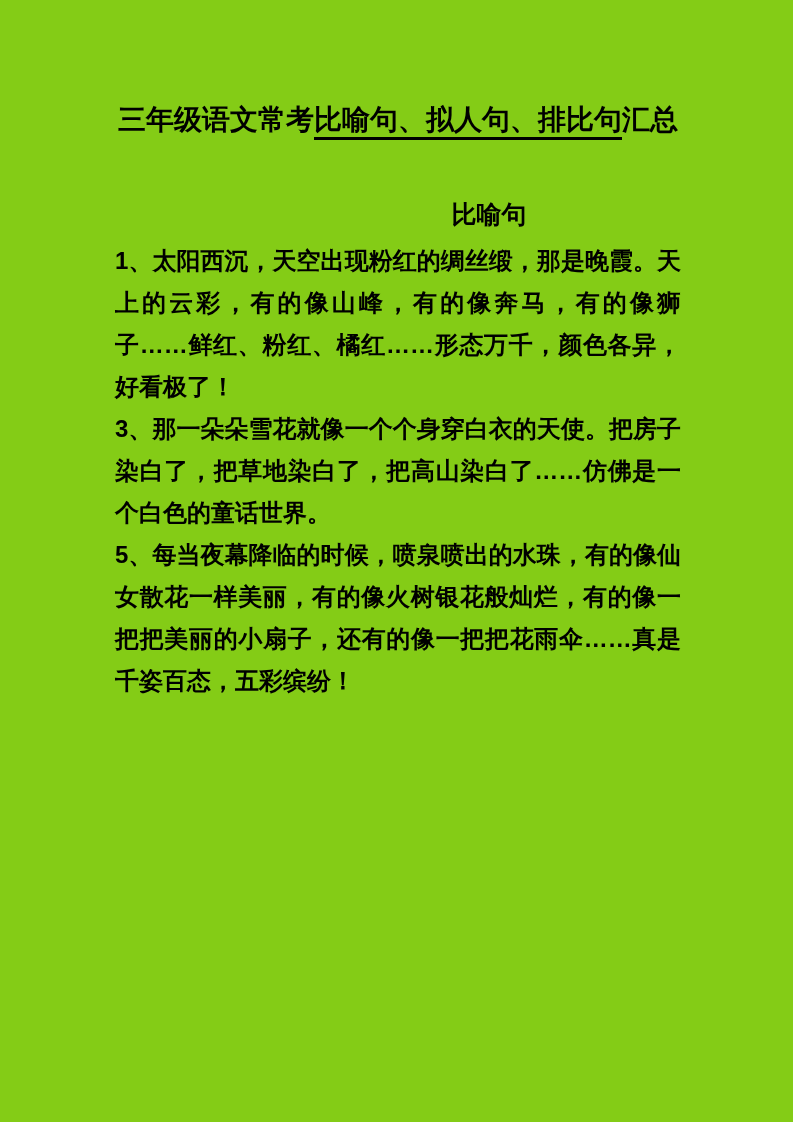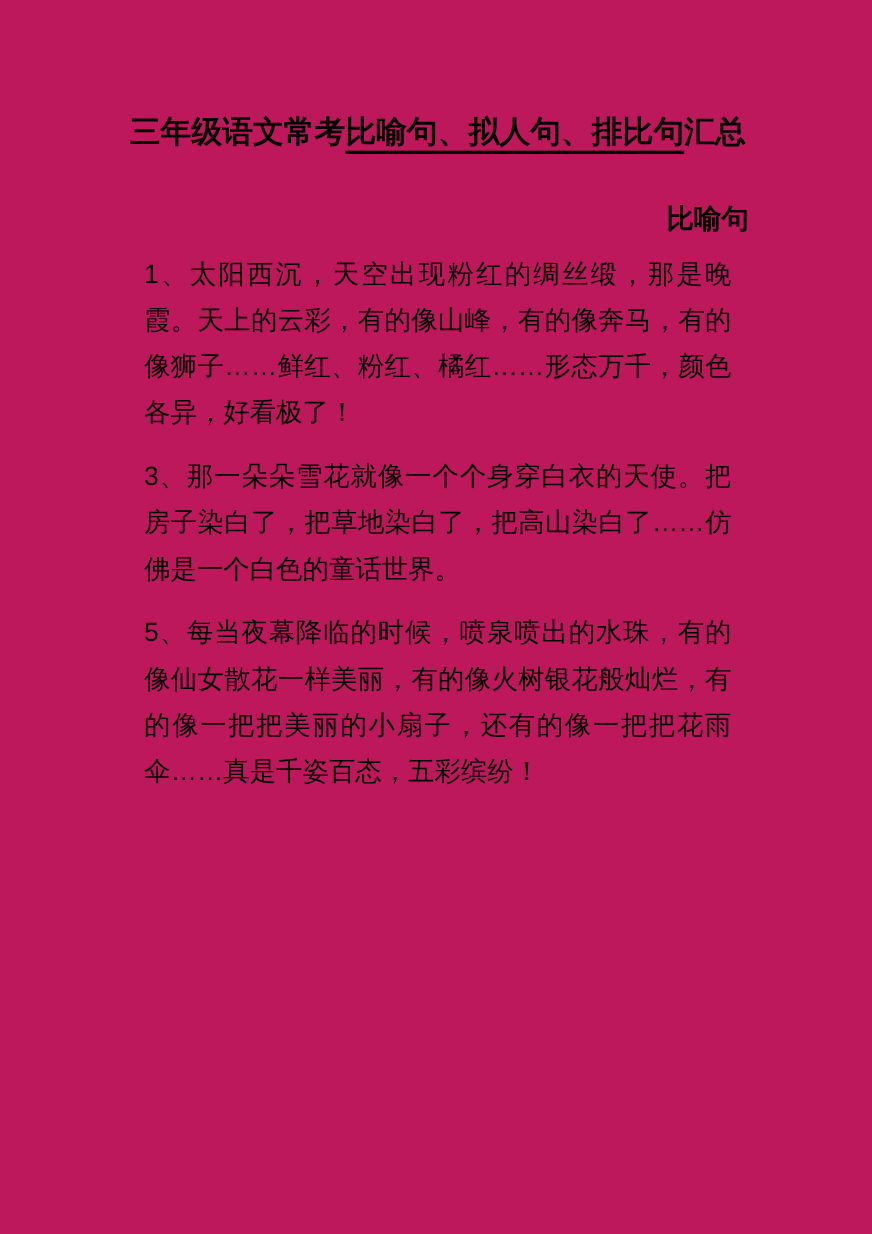--- a/index.html
+++ b/index.html
@@ -4,21 +4,21 @@
 <style>
   html, body {
     margin: 0;
     padding: 0;
     background: #ffffff;
   }
   .page {
     position: relative;
     width: 793px;
     height: 1122px;
-    background: #be185d;
+    background: #84cc16;
     color: #000000;
     font-family: "Liberation Sans", sans-serif;
     font-weight: bold;
     overflow: hidden;
     box-sizing: border-box;
   }
   .content {
     box-sizing: border-box;
     padding: 100px 112px 0 115px;
   }
@@ -29,34 +29,34 @@
     font-weight: bold;
     text-align: center;
     white-space: nowrap;
     letter-spacing: 0;
   }
   .doc-title .underlined {
     border-bottom: 3px solid #000000;
     padding-bottom: 2px;
   }
   .section-heading {
-    margin: 45px 0 12px 0;
+    margin: 60px 0 12px 0;
     padding-left: 182px;
     font-size: 25px;
     line-height: 28px;
     font-weight: bold;
-    text-align: right;
+    text-align: center;
   }
   .body-text p.sentence {
-    margin: 16px;
+    margin: 0;
     font-size: 24px;
     line-height: 42px;
     text-align: justify;
     text-justify: inter-ideograph;
-    font-weight: normal;
+    font-weight: bold;
   }
 </style>
 </head>
 <body>
 
 <div class="page">
   <div class="content">
 
     <h1 class="doc-title">
       <span>三年级语文常考</span><span class="underlined">比喻句、拟人句、排比句</span><span>汇总</span>

